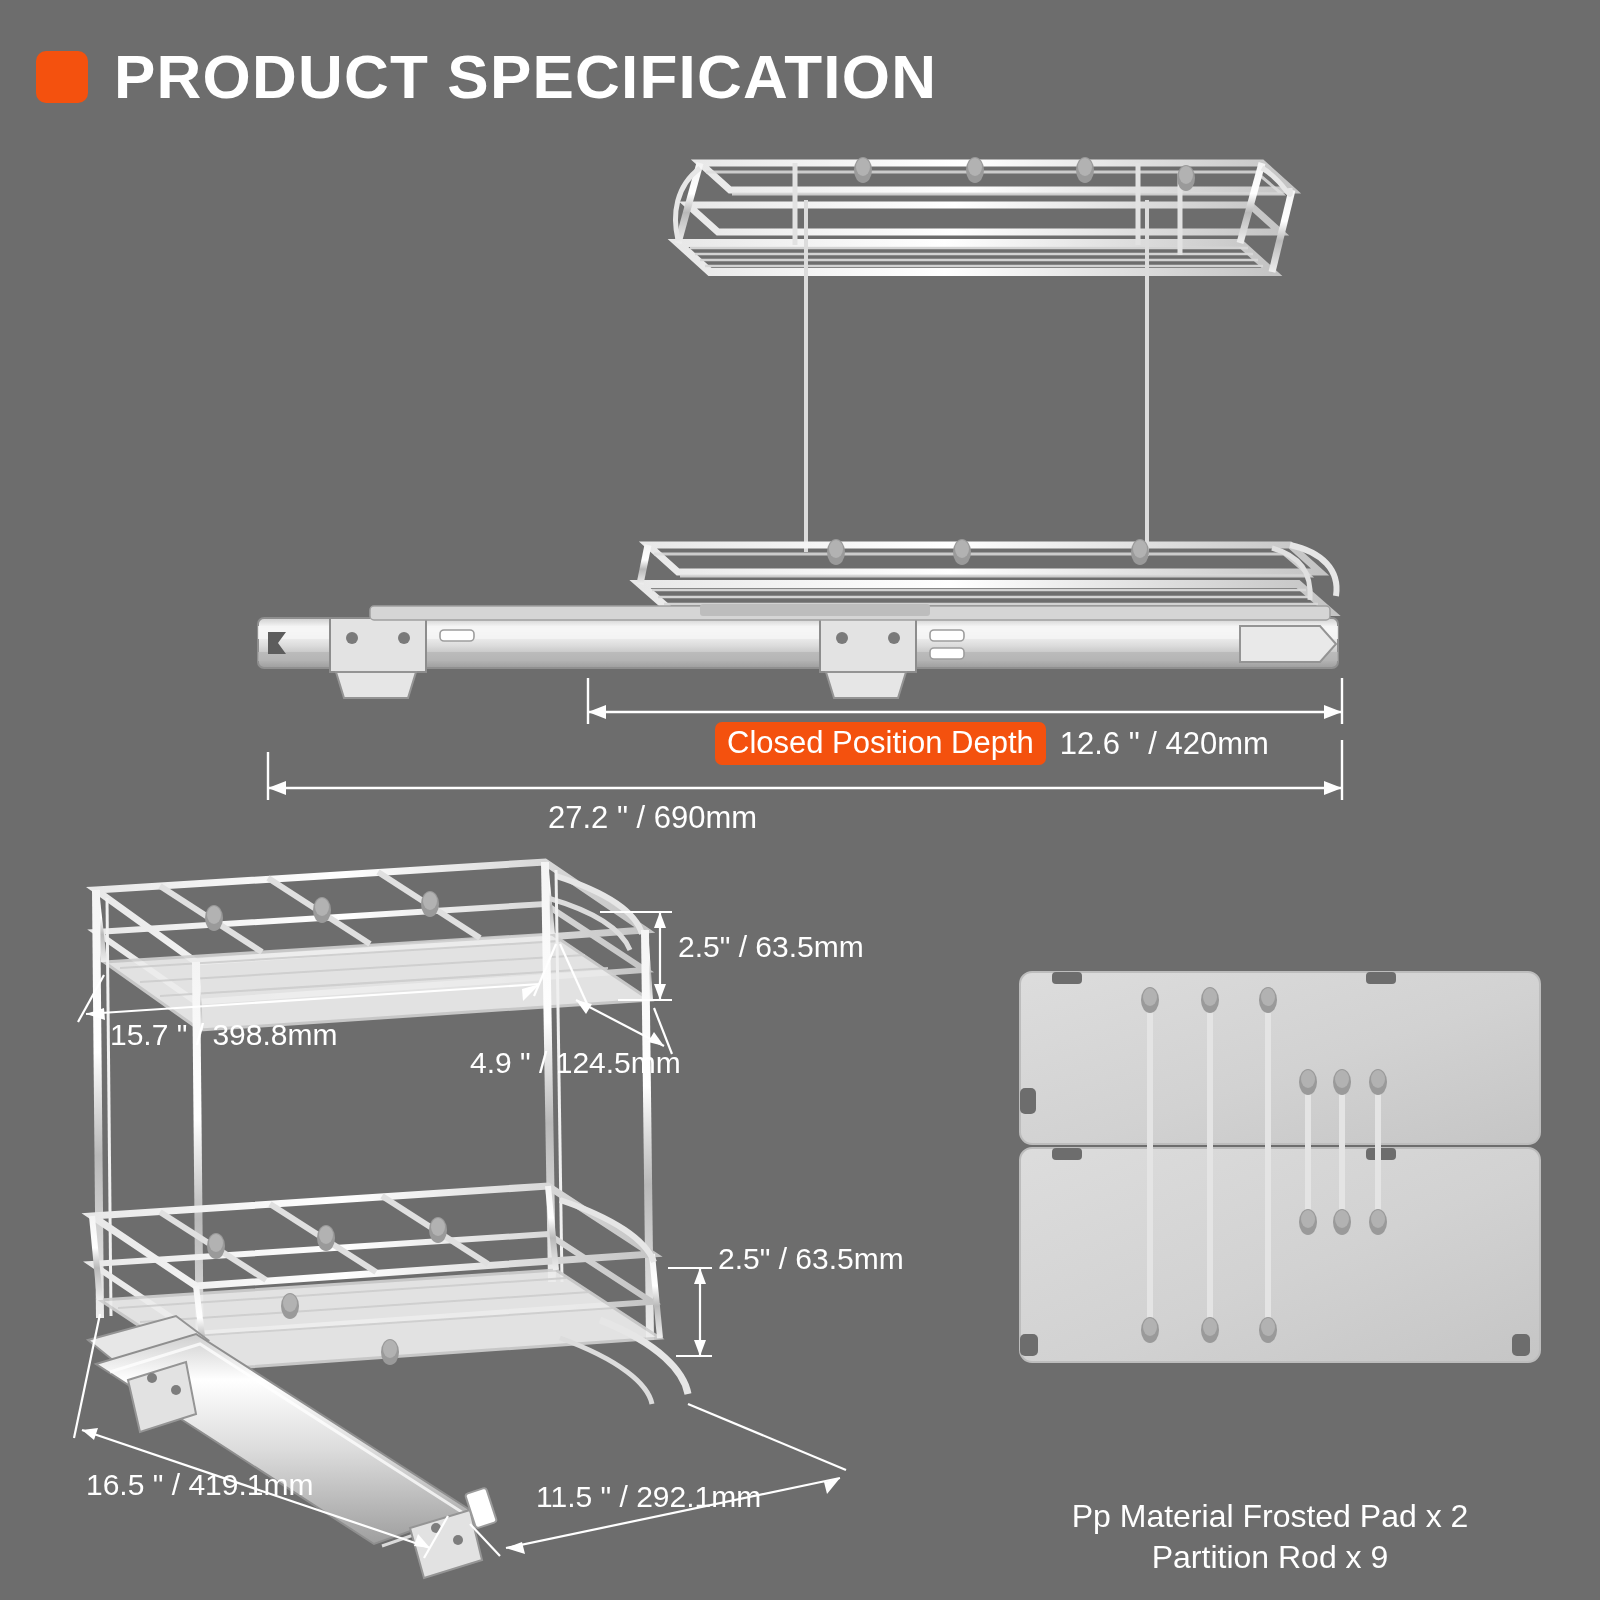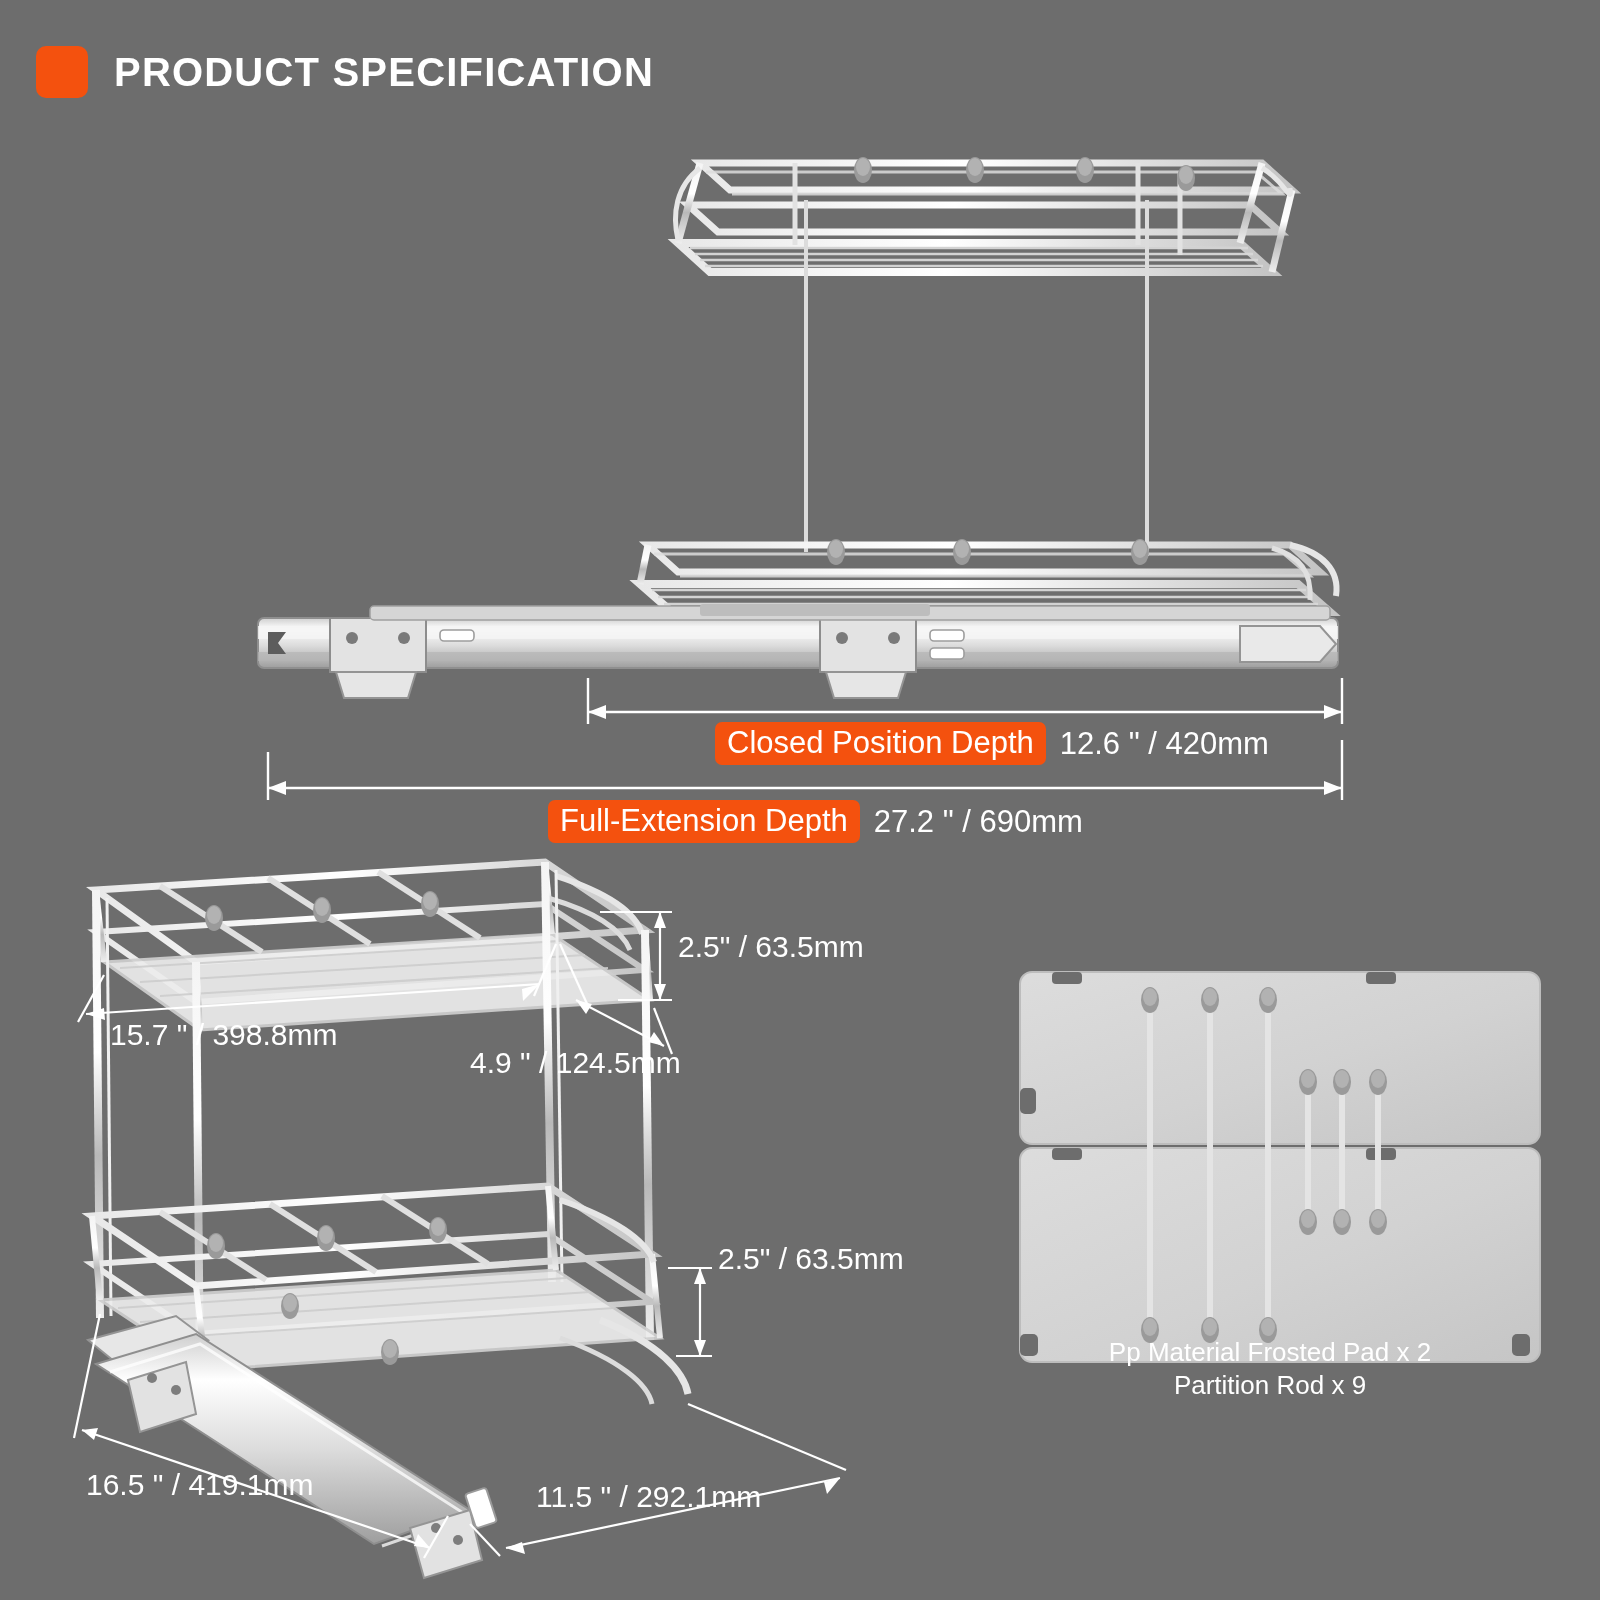--- a/index.html
+++ b/index.html
@@ -15,21 +15,21 @@
 
   
   .header{
     position:absolute;left:36px;top:46px;
     display:flex;align-items:center;gap:26px;
   }
   .header .mark{
     width:52px;height:52px;border-radius:10px;background:#f4510e;
   }
   .header .title{
-    font-size:40px;font-weight:bold;letter-spacing:1.2px;
+    font-size:62px;font-weight:bold;letter-spacing:1.2px;
     color:#ffffff;line-height:1;white-space:nowrap;
   }
 
   
   .dimtext{
     position:absolute;color:#ffffff;font-size:30px;white-space:nowrap;
   }
   .pill{
     display:inline-block;background:#f4510e;color:#fff;
     border-radius:7px;padding:4px 12px 6px 12px;font-size:31px;
@@ -38,22 +38,22 @@
   .callout{
     position:absolute;display:flex;align-items:center;gap:14px;
     white-space:nowrap;font-size:31px;color:#fff;padding-left:43px;
   }
 
   
   svg.overlay{position:absolute;left:0;top:0;width:1600px;height:1600px;}
 
   
   .caption{
-    position:absolute;left:1010px;top:1336px;width:520px;
-    text-align:center;font-size:26px;line-height:1.28;color:#fff;
+    position:absolute;left:1010px;top:1496px;width:520px;
+    text-align:center;font-size:32px;line-height:1.28;color:#fff;
   }
 </style>
 </head>
 <body>
 
 <div class="stage">
 
   <div class="header">
     <div class="mark"></div>
     <div class="title">PRODUCT SPECIFICATION</div>
@@ -407,21 +407,20 @@
       </g>
     </g>
   </svg>
 
   <div class="callout" style="left:672px;top:722px;">
     <span class="pill">Closed Position Depth</span>
     <span>12.6 " / 420mm</span>
   </div>
 
   <div class="callout" style="left:505px;top:800px;">
-    <span class="pill">Full-Extension Depth</span>
     <span>27.2 " / 690mm</span>
   </div>
 
   <div class="dimtext" style="left:678px;top:930px;">2.5" / 63.5mm</div>
   <div class="dimtext" style="left:110px;top:1018px;">15.7 " / 398.8mm</div>
   <div class="dimtext" style="left:470px;top:1046px;">4.9 " / 124.5mm</div>
 
   <div class="dimtext" style="left:718px;top:1242px;">2.5" / 63.5mm</div>
   <div class="dimtext" style="left:86px;top:1468px;">16.5 " / 419.1mm</div>
   <div class="dimtext" style="left:536px;top:1480px;">11.5 " / 292.1mm</div>

